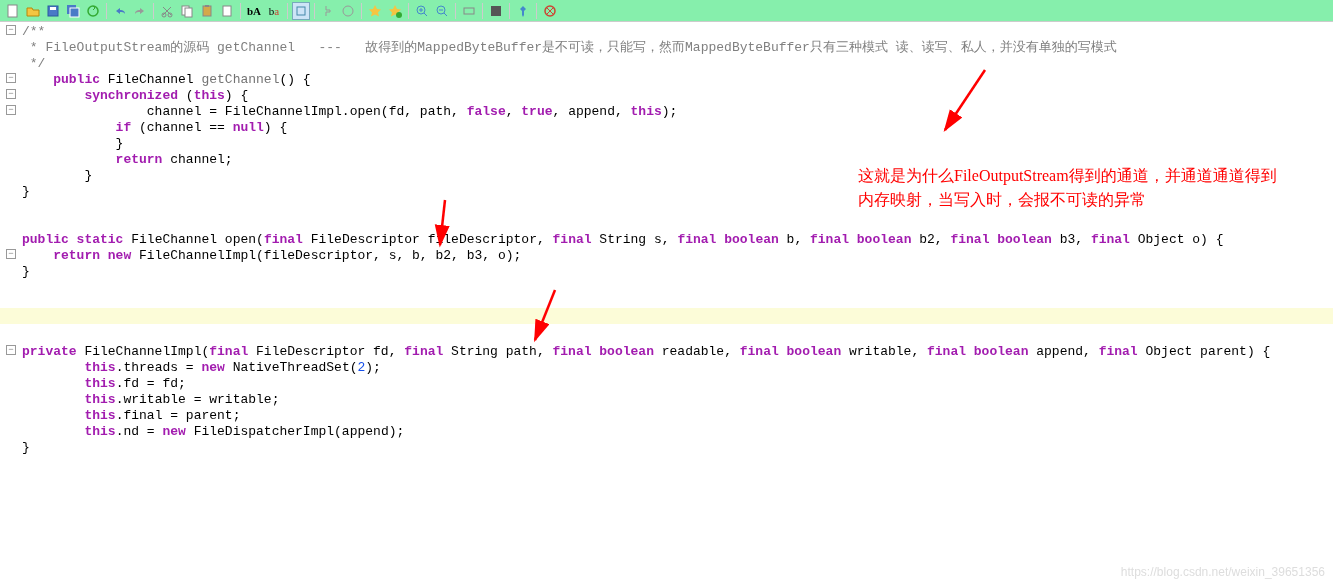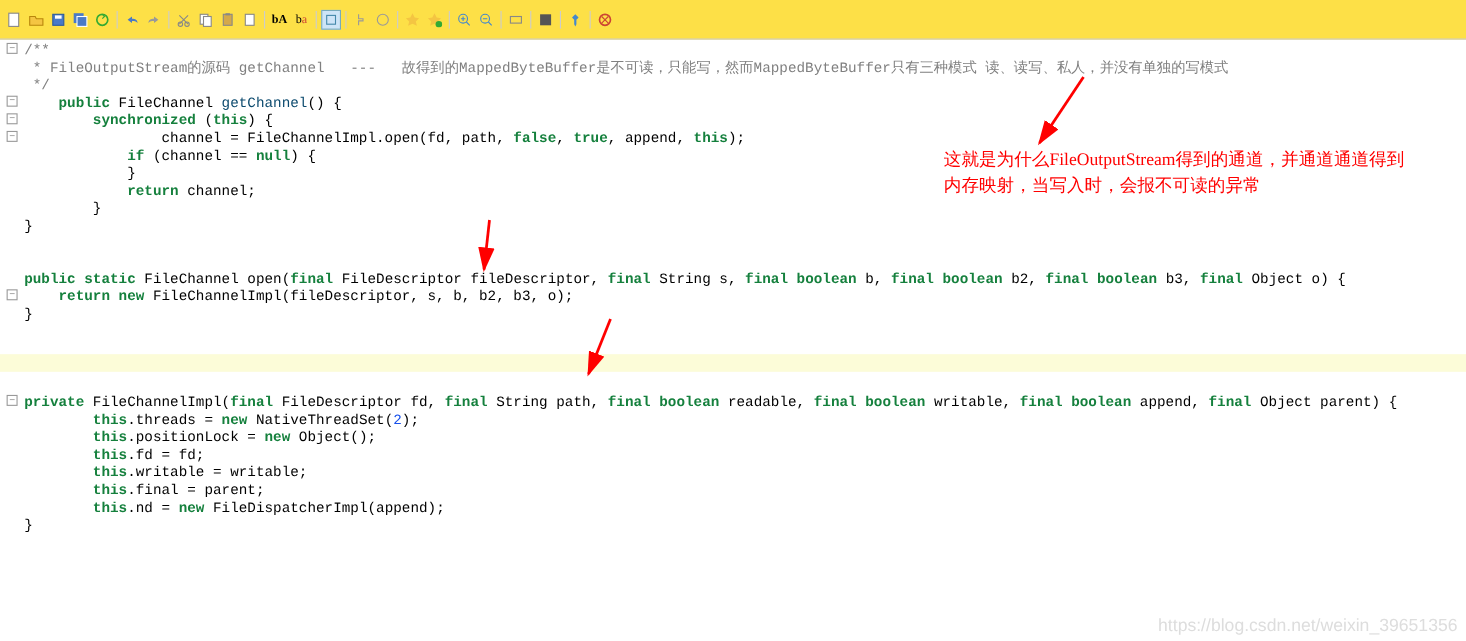--- a/index.html
+++ b/index.html
@@ -1,30 +1,30 @@
 <!DOCTYPE html>
 <html><head>
 <meta charset="utf-8">
 <style>
 * { margin:0; padding:0; box-sizing:border-box; }
 body { font-family:"Microsoft YaHei",Consolas,monospace; font-size:13px; background:#fff; width:1333px; height:583px; overflow:hidden; position:relative; }
-.toolbar { display:flex; align-items:center; gap:2px; padding:2px 4px; background:#fde047; border-bottom:1px solid #ccc; height:36px; }
+.toolbar { display:flex; align-items:center; gap:2px; padding:2px 4px; background:#86efac; border-bottom:1px solid #ccc; height:22px; }
 .toolbar .tb-btn { width:18px; height:18px; display:flex; align-items:center; justify-content:center; cursor:pointer; }
 .toolbar .sep { width:1px; height:16px; background:#ccc; margin:0 2px; }
 .editor { position:relative; font-family:Consolas,"Courier New",monospace; font-size:13px; line-height:16px; padding-left:22px; padding-top:2px; }
 .gutter { position:absolute; left:0; top:2px; width:20px; }
 .fold { position:absolute; left:6px; width:10px; height:10px; border:1px solid #999; background:#fff; font-size:9px; line-height:8px; text-align:center; color:#888; cursor:pointer; }
 .line { white-space:pre; height:16px; }
 .comment { color:#808080; }
-.kw { color:#15803d; font-weight:bold; }
+.kw { color:#a21caf; font-weight:bold; }
 .num { color:#1750eb; }
-.method { color:#0c4a6e; }
+.method { color:#737373; }
 .annotation-text { position:absolute; color:#ff0000; font-size:16px; font-family:"Microsoft YaHei"; line-height:24px; }
 .highlight-bar { position:absolute; left:0; right:0; height:16px; background:#fcfcd8; z-index:-1; }
-.watermark { position:absolute; right:8px; bottom:4px; color:#ddd; font-size:16px; font-family:Arial; }
+.watermark { position:absolute; right:8px; bottom:4px; color:#ddd; font-size:12px; font-family:Arial; }
 </style>
 </head>
 <body>
 
 <div class="toolbar">
   <div class="tb-btn">
       <svg width="14" height="14">
         <rect x="2" y="1" width="9" height="12" fill="#fff" stroke="#888"></rect>
       </svg>
     </div>
@@ -186,34 +186,33 @@
   <div class="line"> </div>
   <div class="line"><span class="kw">public static</span><span> FileChannel </span><span>open</span><span>(</span><span class="kw">final</span><span> FileDescriptor fileDescriptor, </span><span class="kw">final</span><span> String s, </span><span class="kw">final boolean</span><span> b, </span><span class="kw">final boolean</span><span> b2, </span><span class="kw">final boolean</span><span> b3, </span><span class="kw">final</span><span> Object o) {</span></div>
   <div class="line"><span class="kw">    return new</span><span> FileChannelImpl(fileDescriptor, s, b, b2, b3, o);</span></div>
   <div class="line">}</div>
   <div class="line"> </div>
   <div class="line"> </div>
   <div class="line"> </div>
   <div class="line"> </div>
   <div class="line"><span class="kw">private</span><span> FileChannelImpl(</span><span class="kw">final</span><span> FileDescriptor fd, </span><span class="kw">final</span><span> String path, </span><span class="kw">final boolean</span><span> readable, </span><span class="kw">final boolean</span><span> writable, </span><span class="kw">final boolean</span><span> append, </span><span class="kw">final</span><span> Object parent) {</span></div>
   <div class="line"><span class="kw">        this</span><span>.threads = </span><span class="kw">new</span><span> NativeThreadSet(</span><span class="num">2</span><span>);</span></div>
-  <div class="line"><span class="kw">        this</span><span>.positionLock = </span><span class="kw">new</span><span> Object();</span></div>
   <div class="line"><span class="kw">        this</span><span>.fd = fd;</span></div>
   <div class="line"><span class="kw">        this</span><span>.writable = writable;</span></div>
   <div class="line"><span class="kw">        this</span><span>.final = parent;</span></div>
   <div class="line"><span class="kw">        this</span><span>.nd = </span><span class="kw">new</span><span> FileDispatcherImpl(append);</span></div>
   <div class="line">}</div>
 </div>
 
 <svg style="position:absolute;left:0;top:0;width:1333px;height:583px;pointer-events:none;">
   <defs>
       <marker id="ah" markerWidth="10" markerHeight="10" refX="8" refY="3" orient="auto">
         <path d="M0,0 L9,3 L0,6 z" fill="#ff0000"></path>
       </marker>
     </defs>
   <line x1="985" y1="70" x2="945" y2="130" stroke="#ff0000" stroke-width="2.5" marker-end="url(#ah)"></line>
   <line x1="445" y1="200" x2="440" y2="245" stroke="#ff0000" stroke-width="2.5" marker-end="url(#ah)"></line>
   <line x1="555" y1="290" x2="535" y2="340" stroke="#ff0000" stroke-width="2.5" marker-end="url(#ah)"></line>
 </svg>
 
-<div class="annotation-text" style="left:858px;top:134px;width:430px;">这就是为什么FileOutputStream得到的通道，并通道通道得到内存映射，当写入时，会报不可读的异常</div>
+<div class="annotation-text" style="left:858px;top:164px;width:430px;">这就是为什么FileOutputStream得到的通道，并通道通道得到内存映射，当写入时，会报不可读的异常</div>
 
 <div class="watermark">https://blog.csdn.net/weixin_39651356</div>
 
 </body></html>

